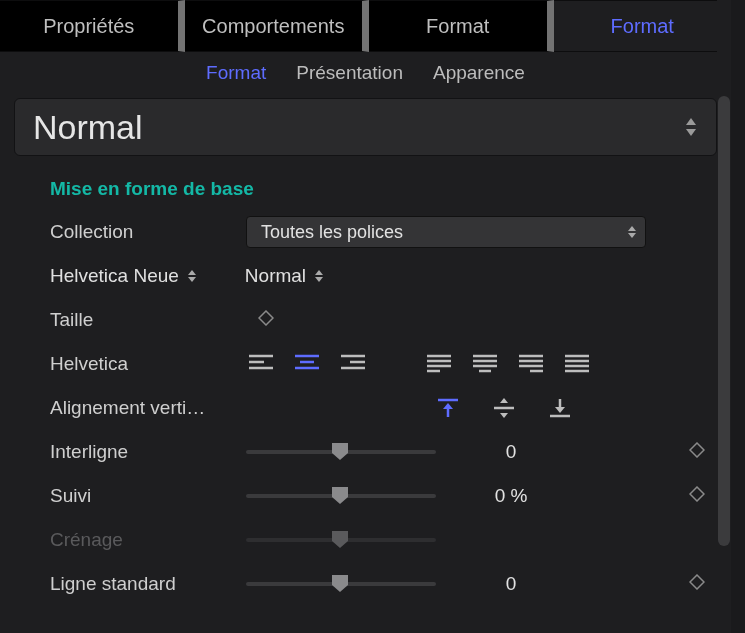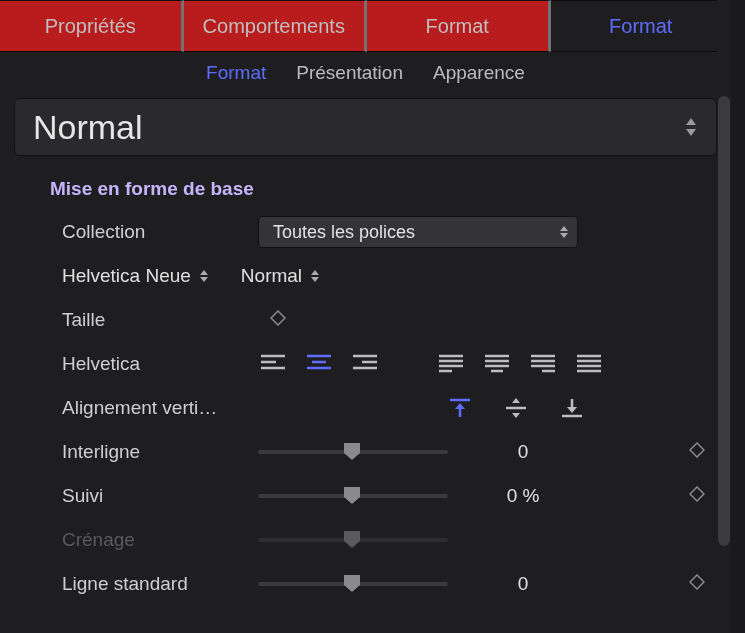--- a/index.html
+++ b/index.html
@@ -3,52 +3,52 @@
 <meta charset="utf-8">
 <style>
   * { box-sizing: border-box; margin: 0; padding: 0; font-family: -apple-system, "Helvetica Neue", Arial, sans-serif; }
   body { background: #1a1a1c; color: #d0d0d0; width: 745px; height: 633px; overflow: hidden; }
   .app { width: 731px; height: 633px; background: #1e1e20; position: relative; }
   .scrollbar { position:absolute; right:0; top:0; width:14px; height:633px; background:#1e1e20; }
   .scrollbar-thumb { position:absolute; top:96px; left:1px; width:12px; height:450px; background:#3b3b3d; border-radius:6px; }
 
   
   .maintabs { display:flex; height:52px; background:#1b1b1d; }
-  .maintab { flex:1; display:flex; align-items:center; justify-content:center; font-size:20px; color:#bfbfbf; border-right:3px solid #737373; border-top:1px solid #0d0d0e; border-bottom:1px solid #0d0d0e; background:#b91c1c; cursor:pointer; }
+  .maintab { flex:1; display:flex; align-items:center; justify-content:center; font-size:20px; color:#bfbfbf; border-right:7px solid #737373; border-top:1px solid #0d0d0e; border-bottom:1px solid #0d0d0e; background:#000000; cursor:pointer; }
   .maintab:last-child{ border-right:none; }
   .maintab.active { color:#5e6cff; background:#1e1e20; }
 
   
   .subtabs { display:flex; justify-content:center; gap:30px; height:42px; align-items:center; font-size:19px; color:#bcbcbc; }
   .subtab { cursor:pointer; }
   .subtab.active { color:#5e6cff; }
 
   
   .preset { margin:4px 14px 12px 14px; height:58px; background:#2a2a2c; border:1px solid #121214; border-radius:6px; display:flex; align-items:center; padding:0 18px; justify-content:space-between; cursor:pointer; }
   .preset-label { font-size:34px; font-weight:400; color:#e6e6e6; }
   .updown { display:flex; flex-direction:column; gap:2px; align-items:center; color:#9a9a9a;}
   .updown svg { display:block; }
 
   
   .section { padding: 6px 0 0 0; }
   .section-hdr { display:flex; align-items:center; padding: 4px 0 10px 50px; }
-  .section-title { font-size:19px; font-weight:600; color:#c4b5fd; }
-
-  
-  .row { display:flex; align-items:center; height:44px; padding-left:50px; padding-right:14px;margin-left:12px; }
+  .section-title { font-size:19px; font-weight:600; color:#14b8a6; }
+
+  
+  .row { display:flex; align-items:center; height:44px; padding-left:50px; padding-right:14px; }
   .row-label { width:196px; font-size:19px; color:#cfcfcf; white-space:nowrap; overflow:hidden; text-overflow:ellipsis; }
   .row-label.dim { color:#5a5a5c; }
   .row-ctrl { flex:1; display:flex; align-items:center; gap:10px; }
   .row-kf { width:40px; display:flex; justify-content:center; }
   .kf { color:#8a8a8a; }
 
   
   .dropdown { background:#343436; border:1px solid #111; border-radius:4px; height:32px; display:flex; align-items:center; padding:0 8px 0 14px; font-size:18px; color:#e2e2e2; cursor:pointer; }
   .dropdown .spacer{ flex:1; }
-  .dropdown.full { width:320px; }
+  .dropdown.full { width:400px; }
 
   
   .inline-pop { display:flex; align-items:center; gap:8px; font-size:19px; color:#e0e0e0; cursor:pointer; }
   .mini-updown { display:flex; flex-direction:column; color:#8a8a8a; }
   .mini-updown svg{display:block;}
 
   
   .slider { position:relative; width:190px; height:24px; }
   .slider-track { position:absolute; top:50%; left:0; right:0; height:4px; background:#3a3a3c; border-radius:2px; transform:translateY(-50%); }
   .slider-thumb { position:absolute; top:50%; width:22px; height:22px; transform:translate(-50%,-50%); }
@@ -60,21 +60,21 @@
 
   
   .align-icons { display:flex; gap:18px; align-items:center; padding-left:2px; }
   .aicon { width:28px; height:22px; cursor:pointer; color:#bdbdbd; }
   .aicon.active { color:#5e6cff; }
   .aicon svg{display:block;}
 
   .valign-icons { display:flex; gap:28px; align-items:center; padding-left:190px; }
 
   .gapblock { width:22px; }
-  .fontrow { gap:32px; }
+  .fontrow { gap:48px; }
 </style>
 </head>
 <body>
 
 <div class="app">
 
   <div class="maintabs">
     <div class="maintab">
         <span>Propriétés</span>
       </div>

